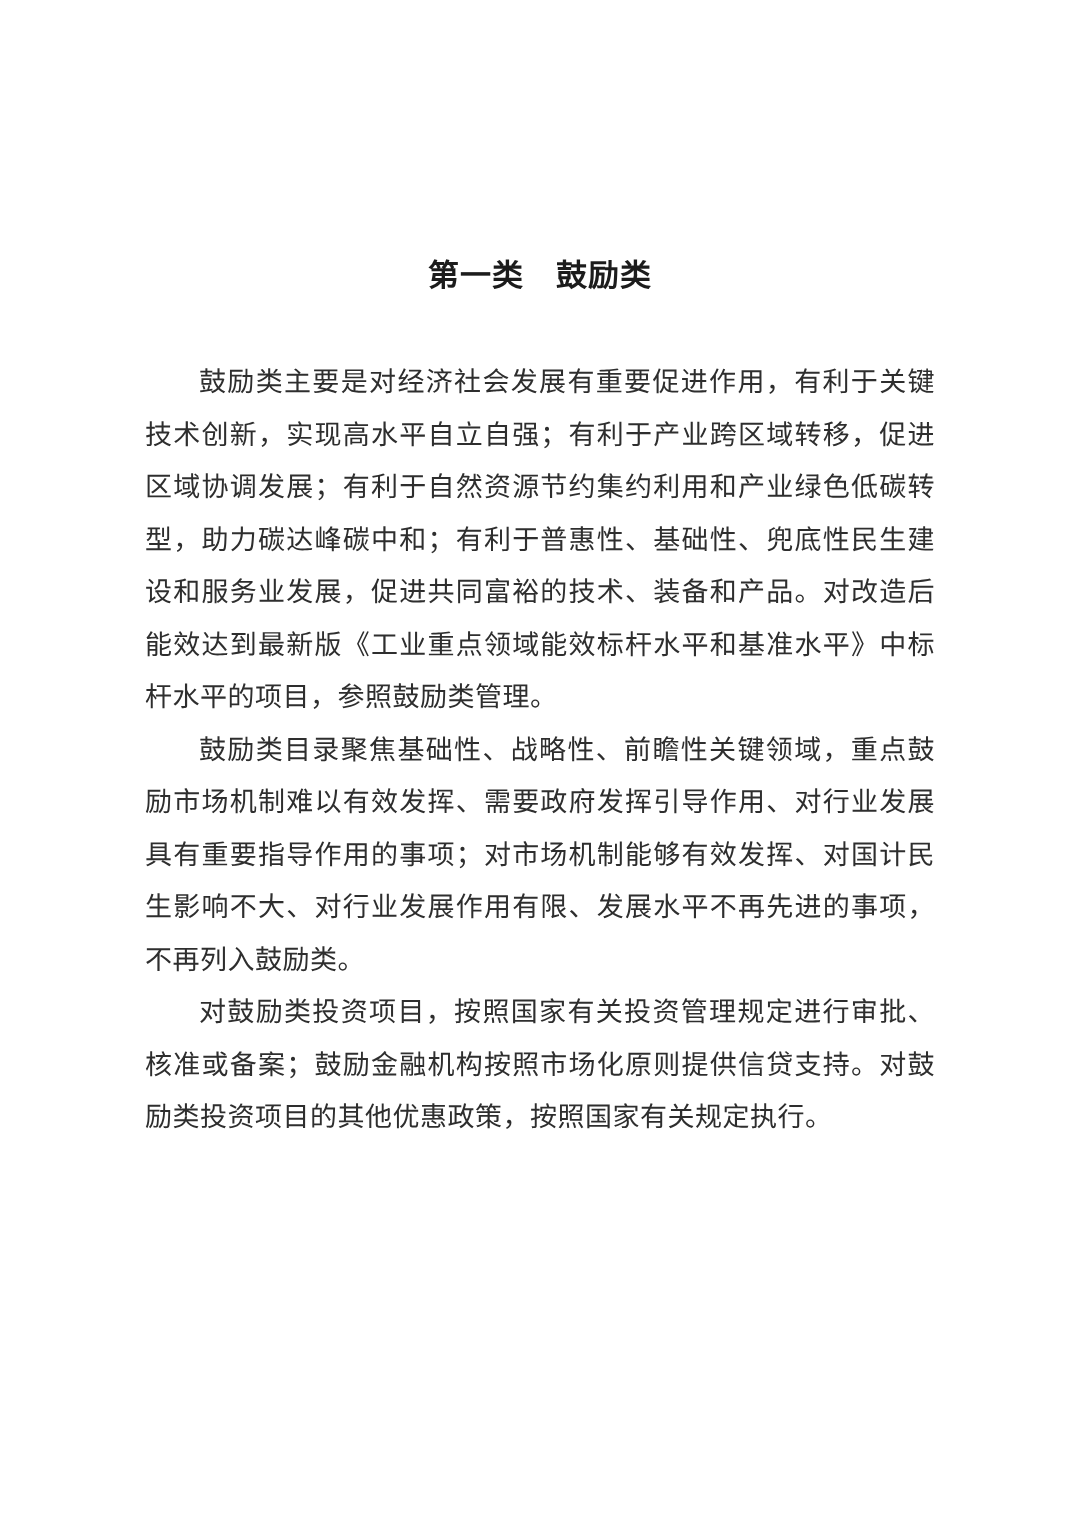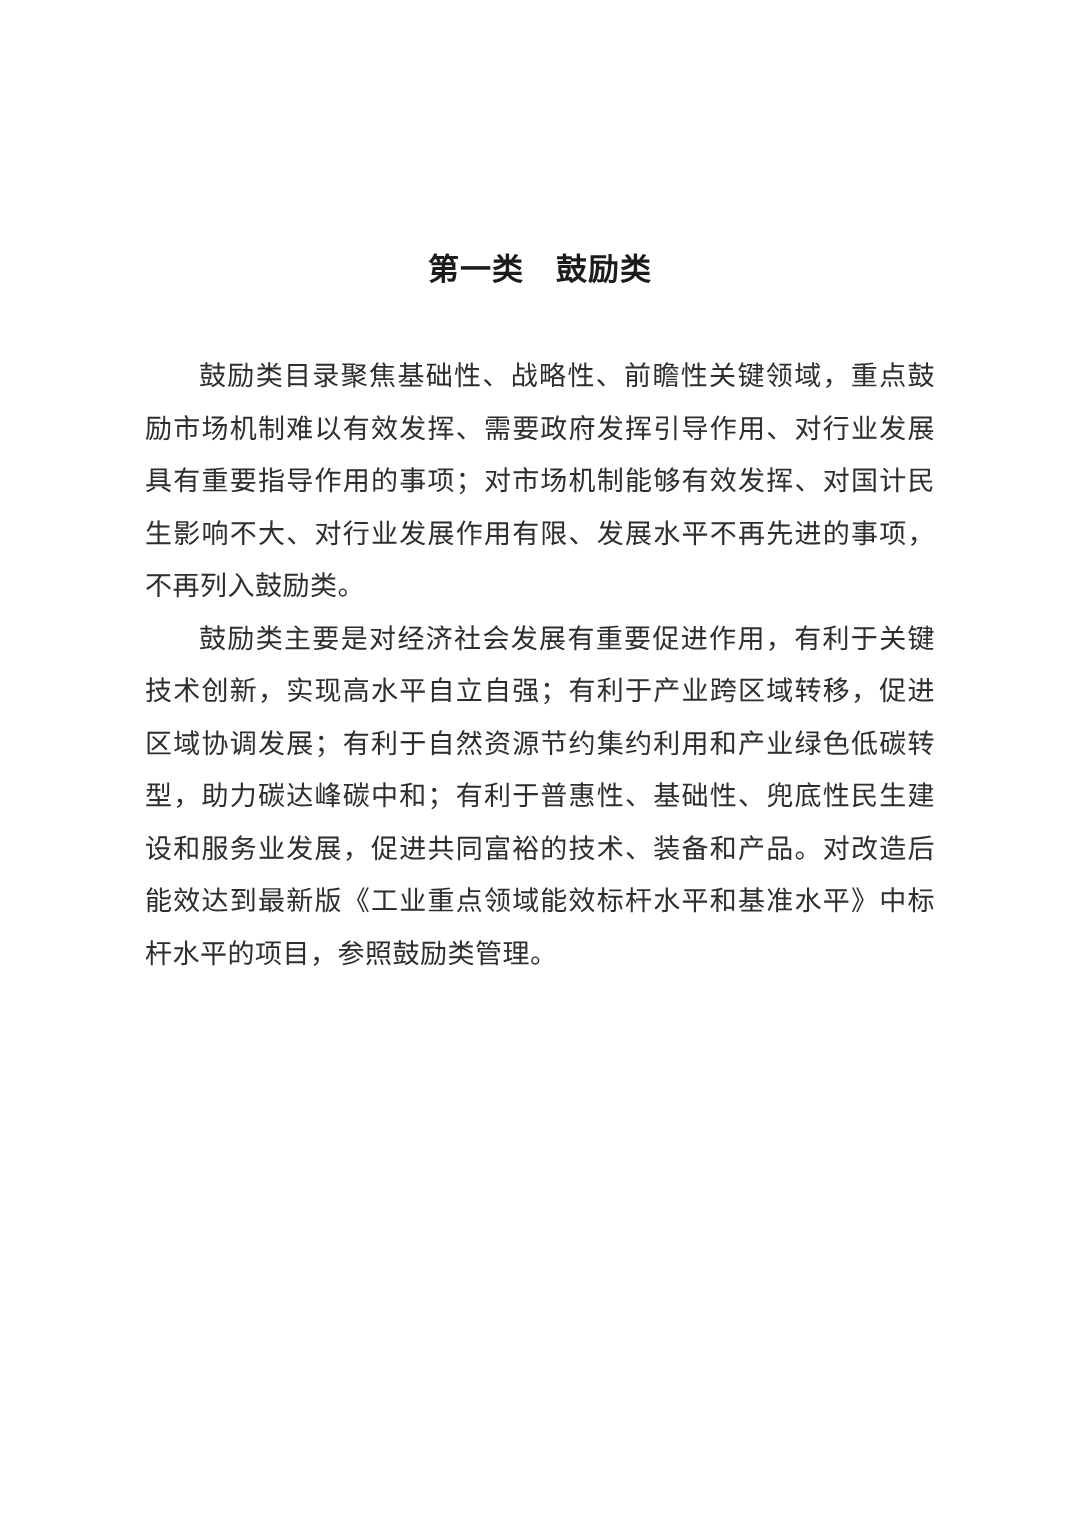--- a/index.html
+++ b/index.html
@@ -15,21 +15,21 @@
     overflow: hidden;
     font-family: "Liberation Serif", "DejaVu Serif", serif;
   }
   .content {
     position: absolute;
     left: 145px;
     top: 250px;
     width: 790px;
   }
   .doc-title {
-    margin: 0;
+    margin: 6px;
     font-family: "Liberation Sans", "DejaVu Sans", sans-serif;
     font-size: 31px;
     font-weight: 700;
     line-height: 40px;
     text-align: center;
     color: #1c1c1c;
     letter-spacing: 1px;
   }
   .paragraphs {
     margin-top: 60px;
@@ -55,17 +55,18 @@
     color: #2e2e2e;
   }
 </style>
 </head>
 <body>
 
 <div class="page">
   <div class="content">
     <h1 class="doc-title">第一类　鼓励类</h1>
     <div class="paragraphs">
+      <p>鼓励类主要是对经济社会发展有重要促进作用，有利于关键技术创新，实现高水平自立自强；有利于产业跨区域转移，促进区域协调发展；有利于自然资源节约集约利用和产业绿色低碳转型，助力碳达峰碳中和；有利于普惠性、基础性、兜底性民生建设和服务业发展，促进共同富裕的技术、装备和产品。对改造后能效达到最新版《工业重点领域能效标杆水平和基准水平》中标杆水平的项目，参照鼓励类管理。</p>
       <p>鼓励类目录聚焦基础性、战略性、前瞻性关键领域，重点鼓励市场机制难以有效发挥、需要政府发挥引导作用、对行业发展具有重要指导作用的事项；对市场机制能够有效发挥、对国计民生影响不大、对行业发展作用有限、发展水平不再先进的事项，不再列入鼓励类。</p>
-      <p>鼓励类主要是对经济社会发展有重要促进作用，有利于关键技术创新，实现高水平自立自强；有利于产业跨区域转移，促进区域协调发展；有利于自然资源节约集约利用和产业绿色低碳转型，助力碳达峰碳中和；有利于普惠性、基础性、兜底性民生建设和服务业发展，促进共同富裕的技术、装备和产品。对改造后能效达到最新版《工业重点领域能效标杆水平和基准水平》中标杆水平的项目，参照鼓励类管理。</p>
+      <p>对鼓励类投资项目，按照国家有关投资管理规定进行审批、核准或备案；鼓励金融机构按照市场化原则提供信贷支持。对鼓励类投资项目的其他优惠政策，按照国家有关规定执行。</p>
     </div>
   </div>
 </div>
 
 </body></html>

